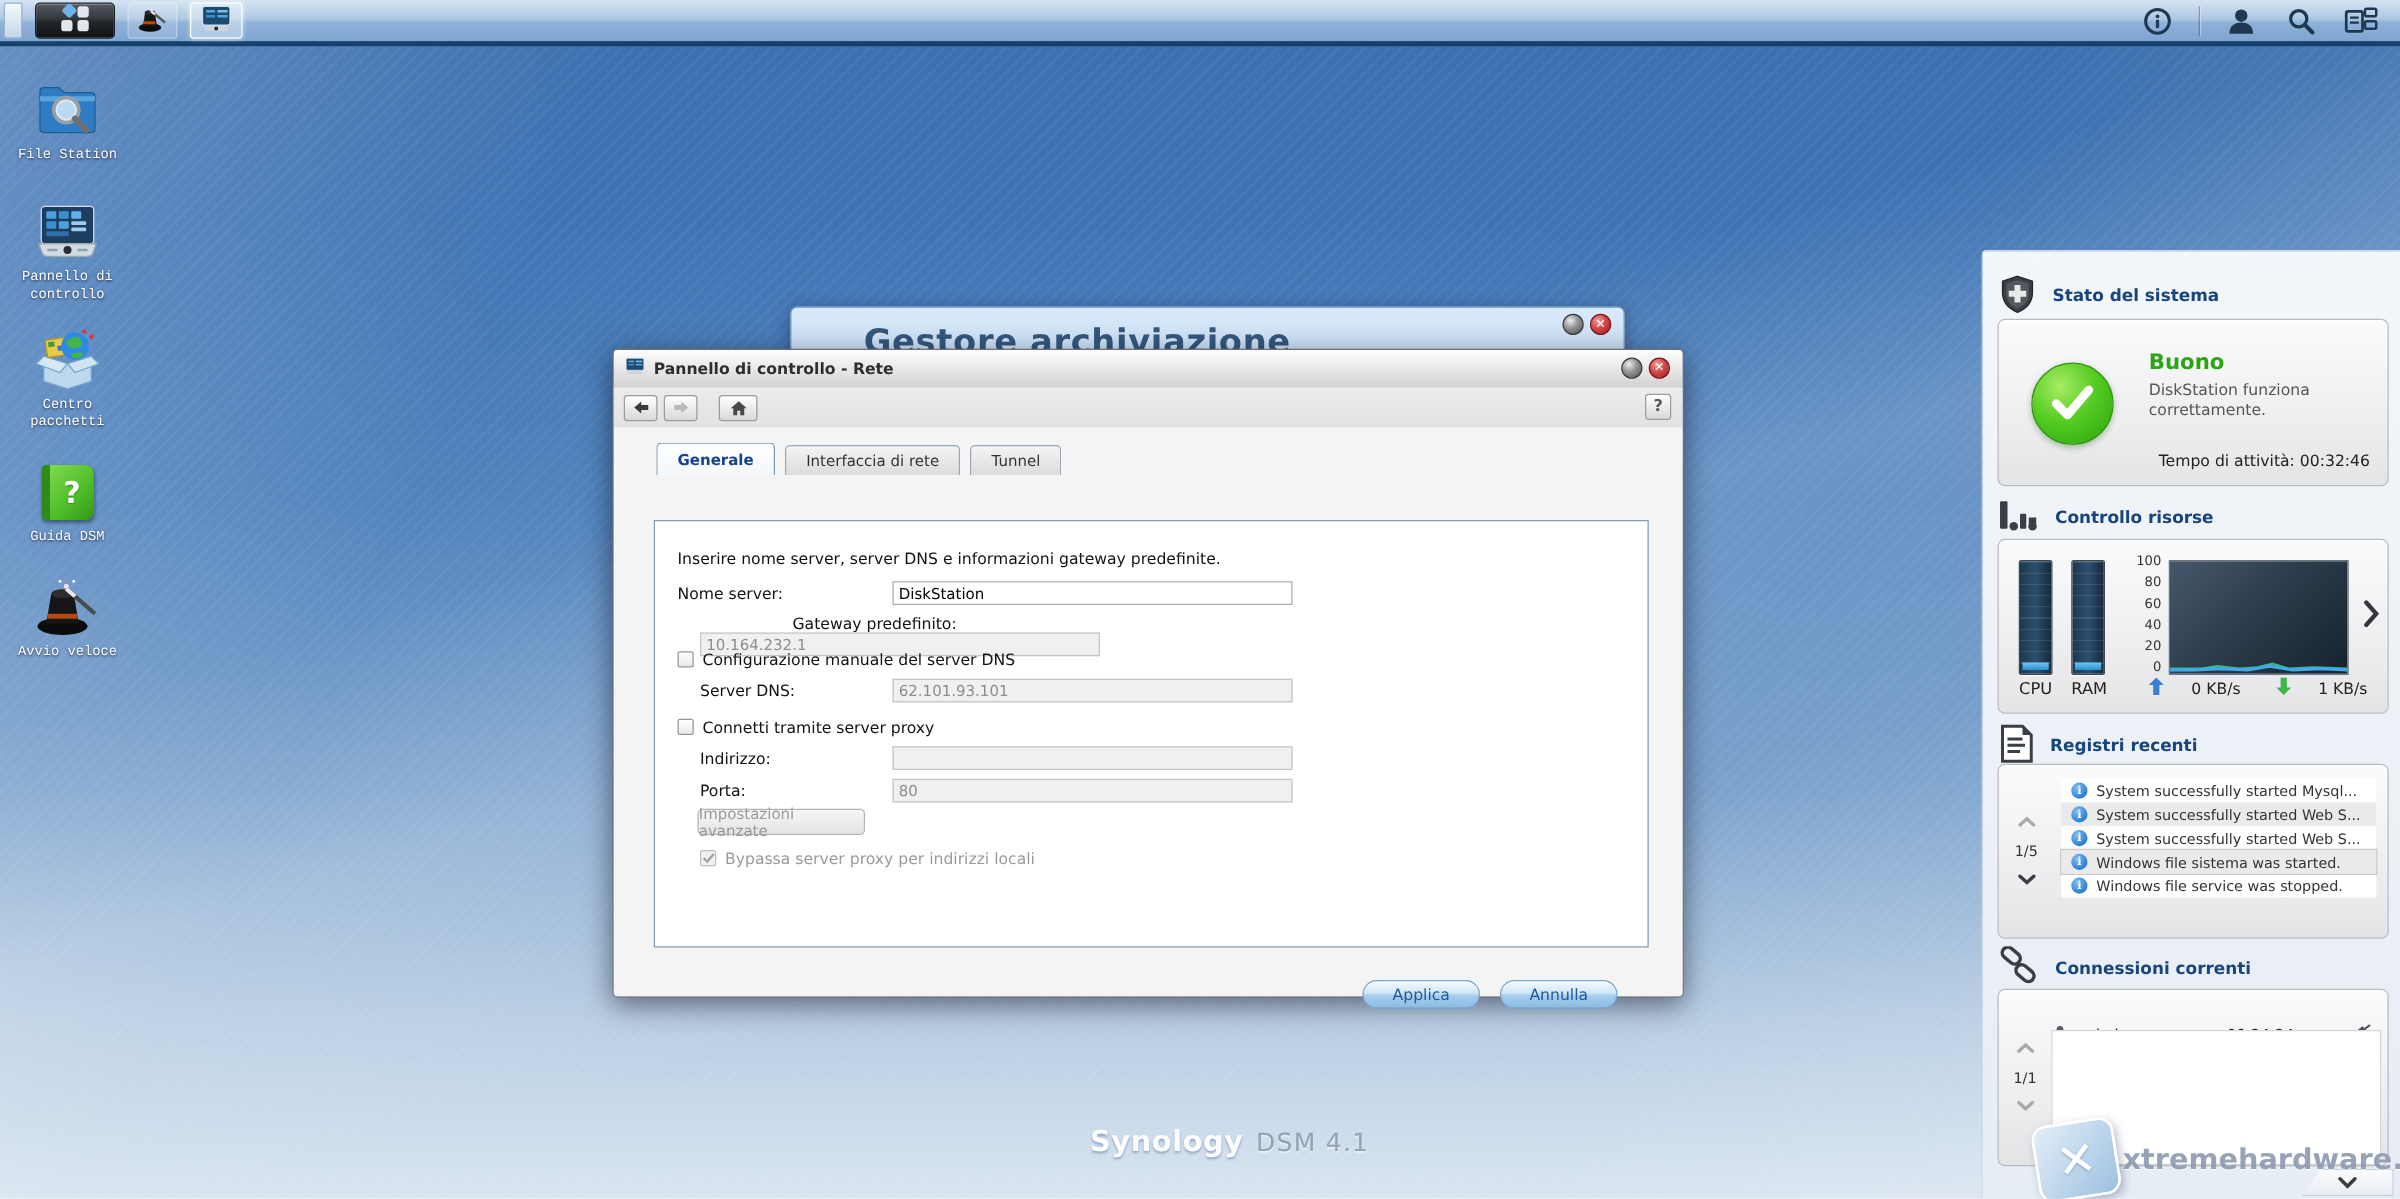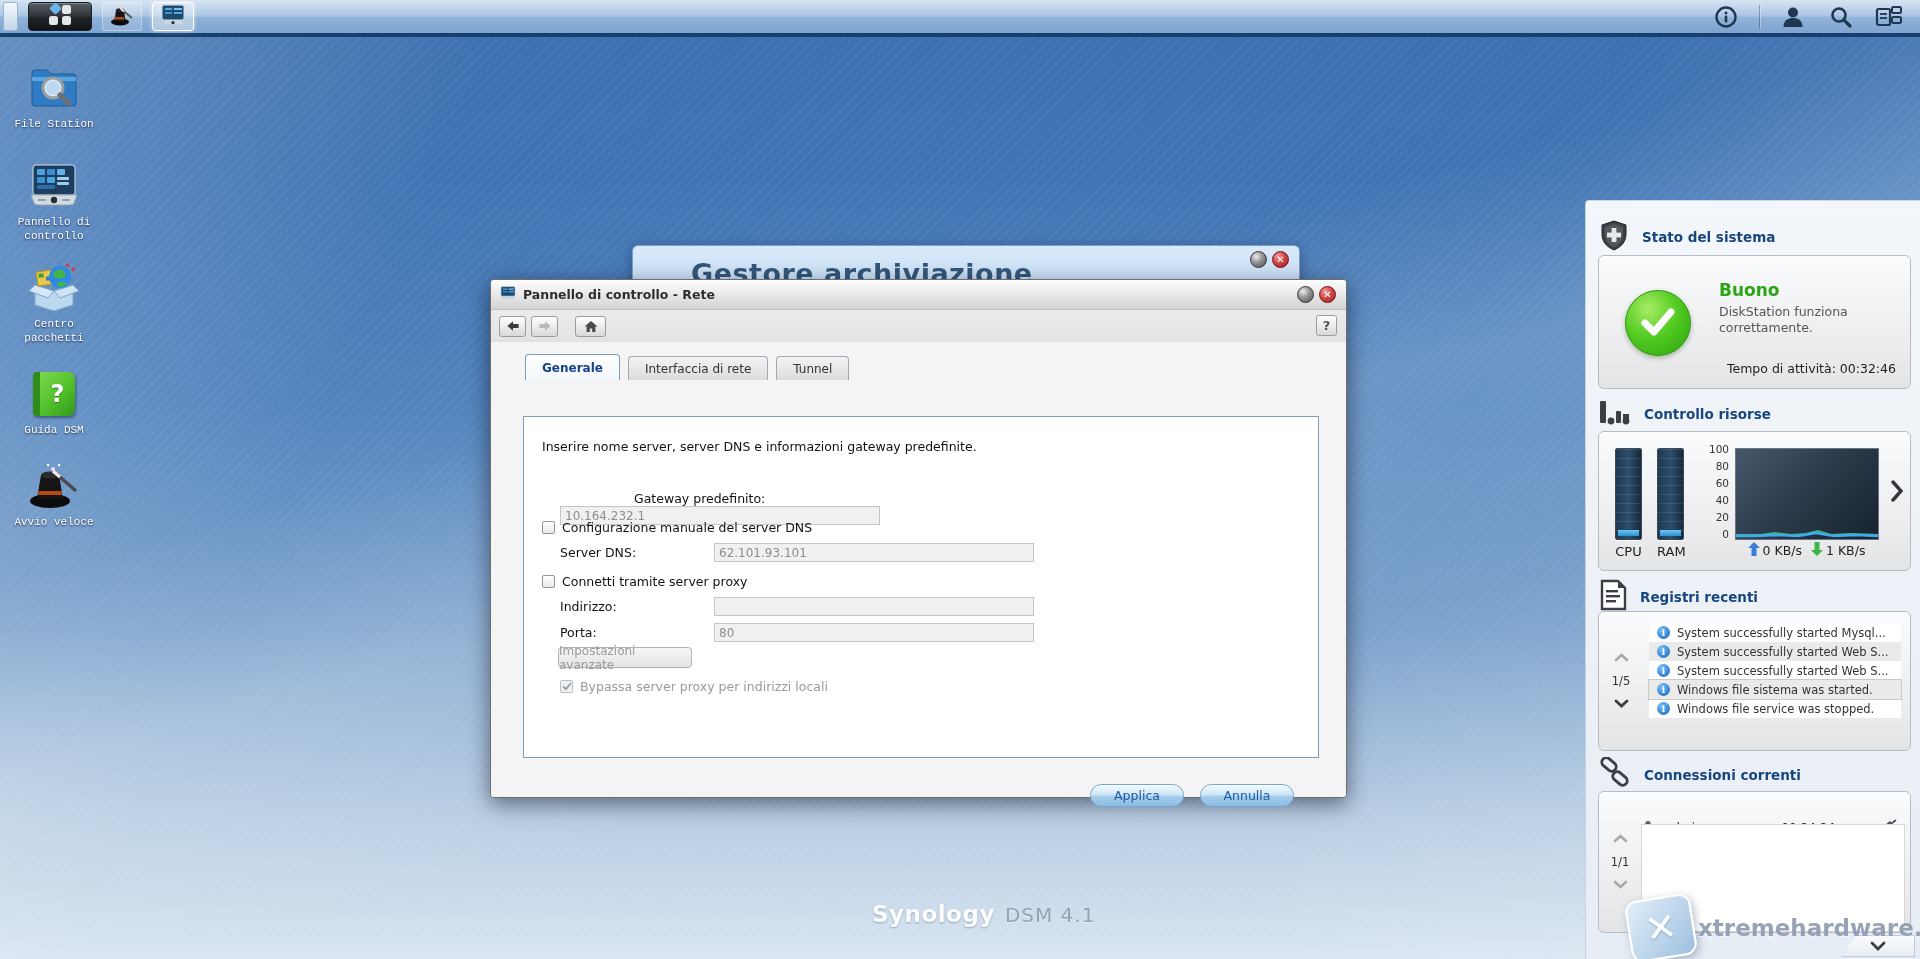--- a/index.html
+++ b/index.html
@@ -147,21 +147,21 @@
   .gauge { position:absolute; top:16px; width:27px; height:92px; border:1px solid #3c4752; border-radius:2px;
     background:
       repeating-linear-gradient(to bottom, rgba(255,255,255,.10) 0 1px, rgba(0,0,0,0) 1px 9px),
       linear-gradient(to right,#1d3851 0%, #2c4f6e 50%, #16293c 100%);
     box-shadow:0 1px 0 rgba(255,255,255,.6); }
   .gauge .fill { position:absolute; left:2px; right:2px; bottom:3px; height:6px; background:linear-gradient(to bottom,#6fc7f2,#2b8fd0); }
   .gauge-lbl { position:absolute; top:112px; width:27px; text-align:center; font-size:13px; color:#222; }
   .axis-lbl { position:absolute; width:26px; text-align:right; font-size:10.5px; color:#333; }
   .plot { position:absolute; left:136px; top:16px; width:144px; height:92px; border:1px solid #6b7480;
     background:linear-gradient(135deg,#45586b 0%,#2d3d4d 45%,#16222e 100%); }
-  .speeds { position:absolute; left:120px; top:110px; width:175px; display:flex; align-items:center; justify-content:center;
+  .speeds { position:absolute; left:120px; top:110px; width:175px; display:flex; align-items:center; justify-content:space-between;
     gap:3px; font-size:12.5px; color:#222; }
   .rchev { position:absolute; right:6px; top:48px; }
   .pager { position:absolute; left:0; top:0; width:44px; height:100%; display:flex; flex-direction:column;
     align-items:center; justify-content:center; gap:9px; }
   .pager .num { font-size:11.5px; color:#333; }
   .logrows { position:absolute; left:50px; top:11px; width:252px; }
   .logrow { height:19px; display:flex; align-items:center; gap:7px; padding-left:8px; background:#fff; }
   .logrow.alt { background:#eaeaea; }
   .logrow.boxed { outline:1px solid #c9c9c9; }
   .logrow .txt { font-size:11.5px; color:#333; white-space:nowrap; overflow:hidden; }
@@ -390,20 +390,24 @@
     </div>
     <div class="dlg-body">
       <div class="tabs">
         <div class="tab active">Generale</div>
         <div class="tab">Interfaccia di rete</div>
         <div class="tab">Tunnel</div>
       </div>
       <div class="tab-panel">
         <div class="intro">Inserire nome server, server DNS e informazioni gateway predefinite.</div>
 
+        <div class="frow" style="left:18px; top:48px;">
+          <span class="flabel">Nome server:</span>
+          <input class="tinput" type="text" value="DiskStation" style="">
+        </div>
         <div class="frow" style="left:36px; top:74px;flex-direction:column;">
           <span class="flabel">Gateway predefinito:</span>
           <input class="tinput" type="text" disabled="" value="10.164.232.1" style="">
         </div>
 
         <div class="cbrow" style="left:18px; top:103px;">
           <span class="cbox"></span>
           <span>Configurazione manuale del server DNS</span>
         </div>
         <div class="frow" style="left:36px; top:126px;">

